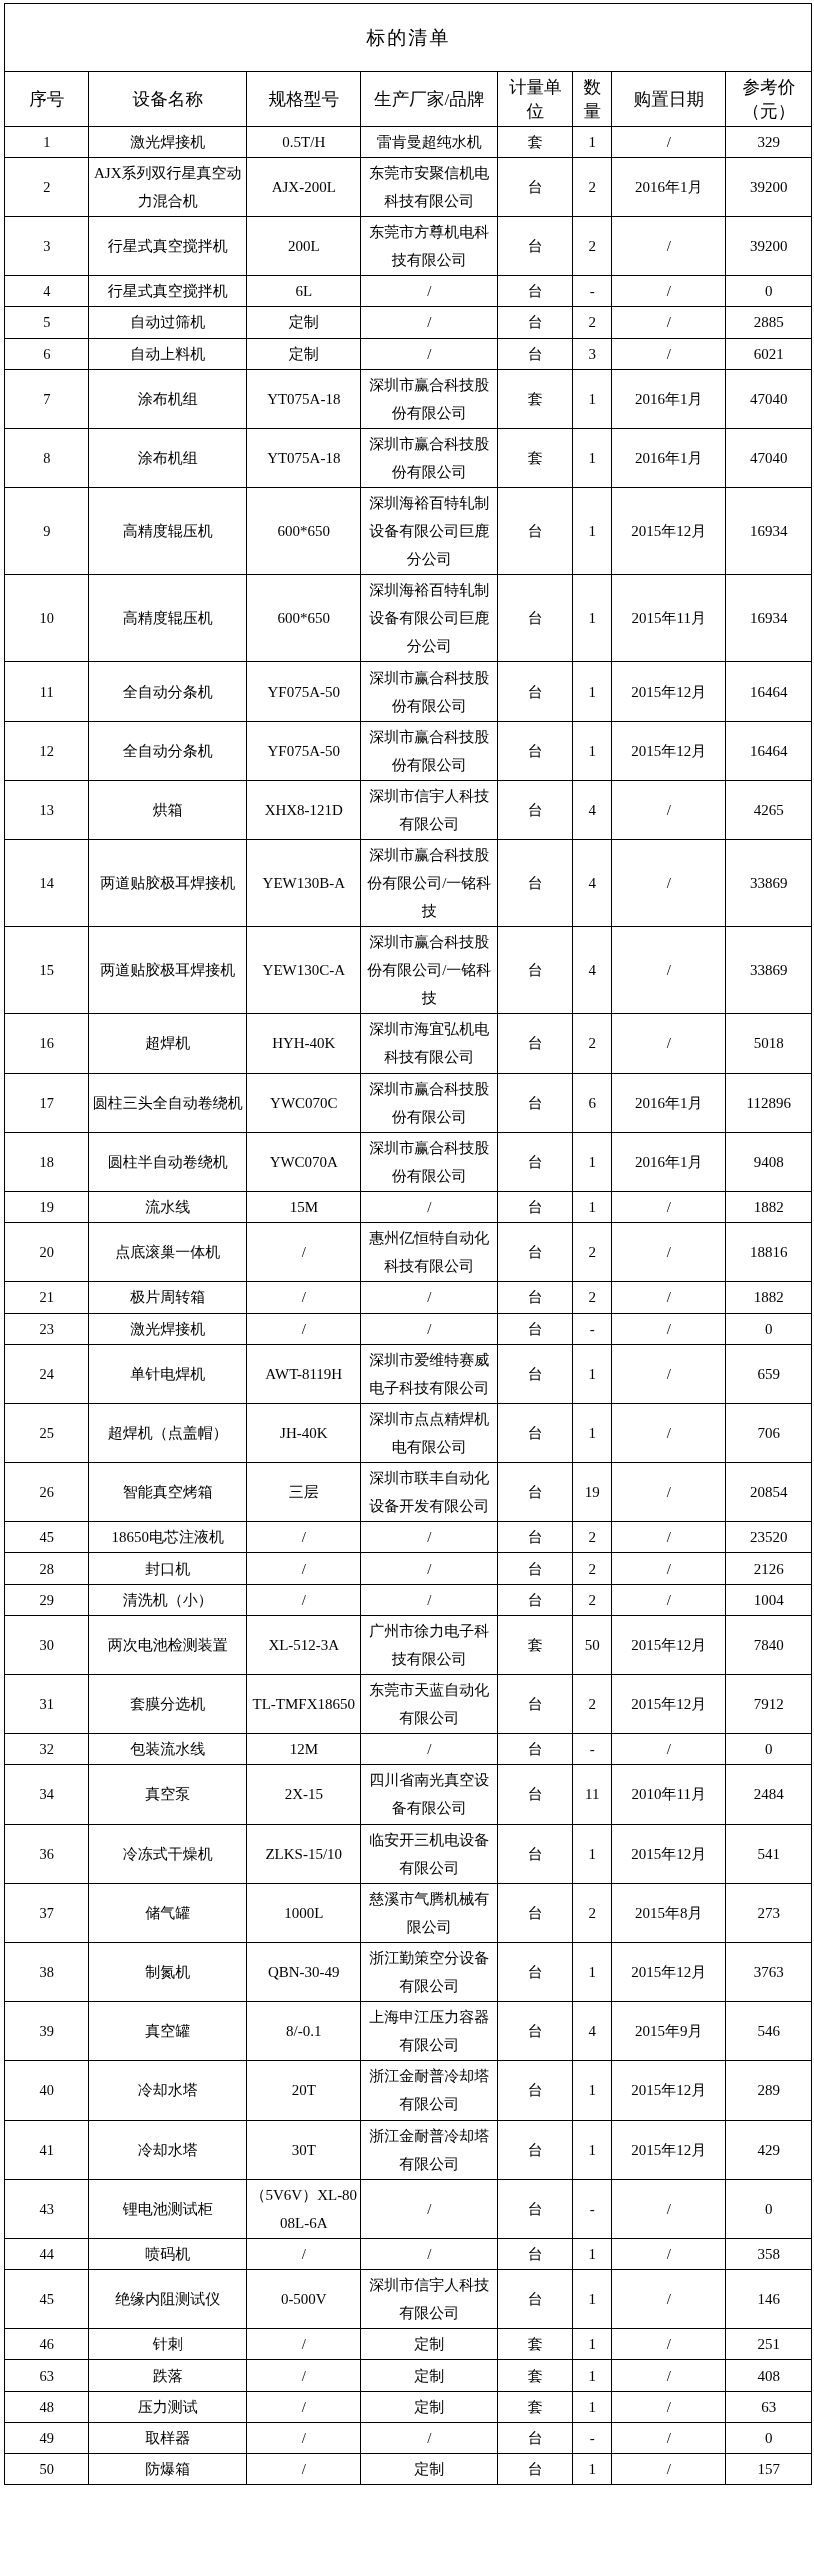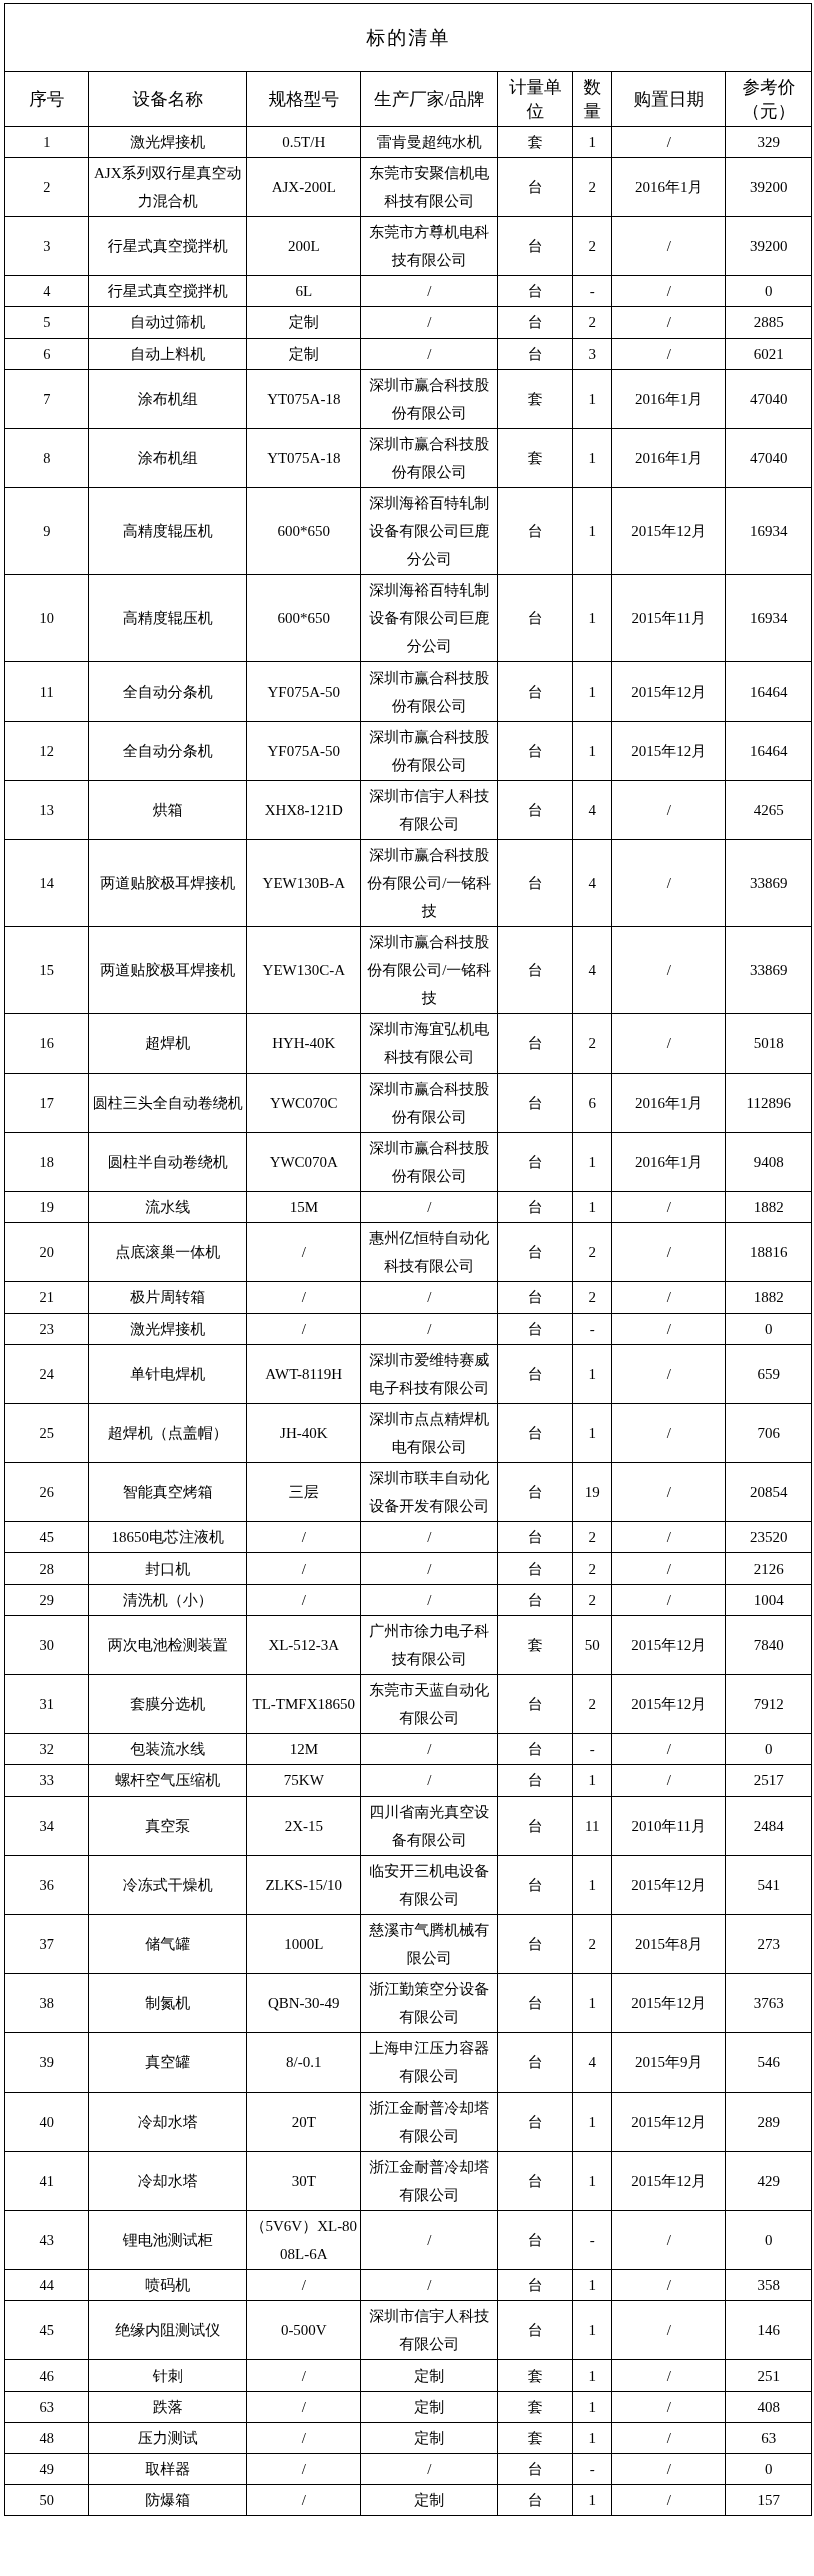--- a/index.html
+++ b/index.html
@@ -381,30 +381,20 @@
         <td class="cell-no">32</td>
         <td class="cell-name">包装流水线</td>
         <td class="cell-spec">12M</td>
         <td class="cell-mfr">/</td>
         <td class="cell-unit">台</td>
         <td class="cell-qty">-</td>
         <td class="cell-date">/</td>
         <td class="cell-price">0</td>
       </tr>
       <tr>
-        <td class="cell-no">33</td>
-        <td class="cell-name">螺杆空气压缩机</td>
-        <td class="cell-spec">75KW</td>
-        <td class="cell-mfr">/</td>
-        <td class="cell-unit">台</td>
-        <td class="cell-qty">1</td>
-        <td class="cell-date">/</td>
-        <td class="cell-price">2517</td>
-      </tr>
-      <tr>
         <td class="cell-no">34</td>
         <td class="cell-name">真空泵</td>
         <td class="cell-spec">2X-15</td>
         <td class="cell-mfr">四川省南光真空设备有限公司</td>
         <td class="cell-unit">台</td>
         <td class="cell-qty">11</td>
         <td class="cell-date">2010年11月</td>
         <td class="cell-price">2484</td>
       </tr>
       <tr>

